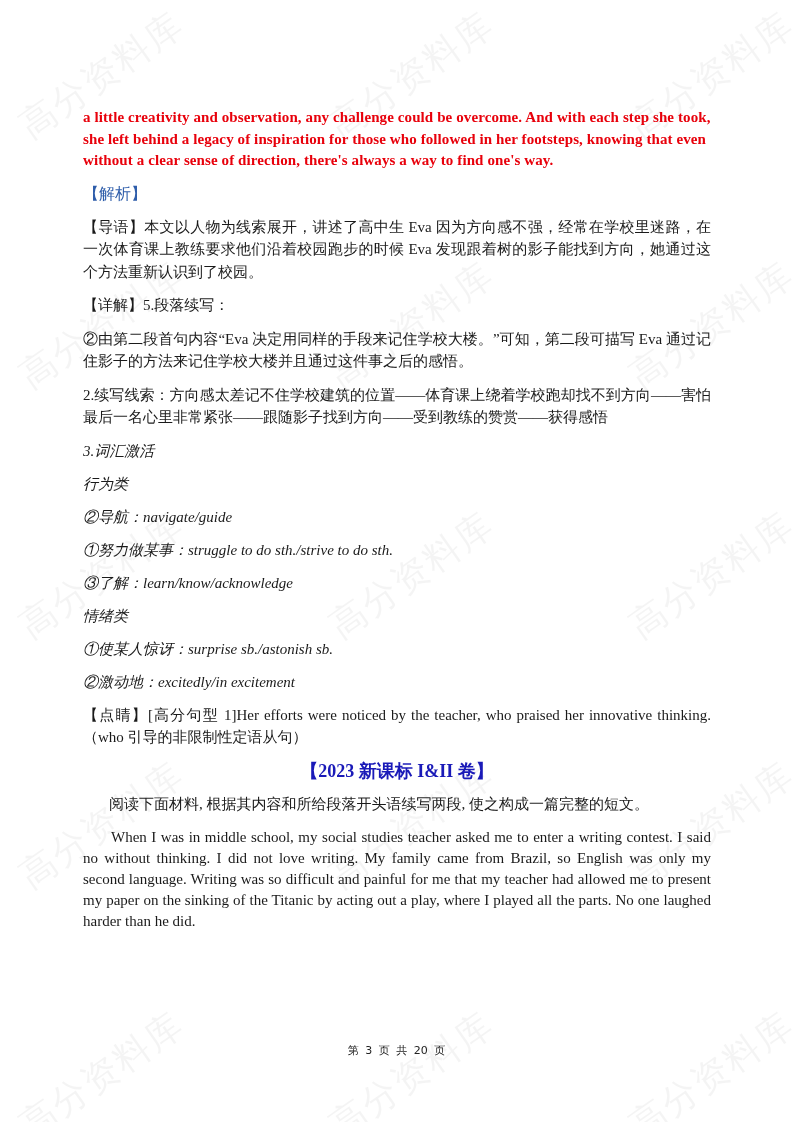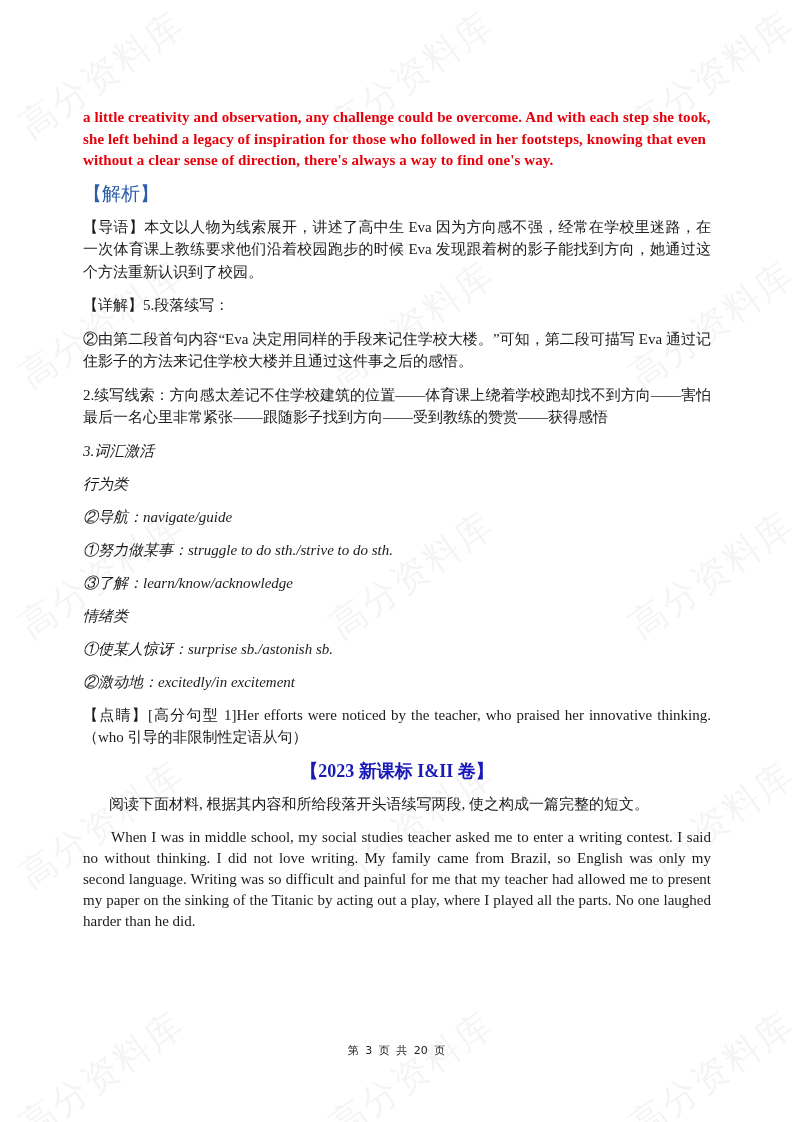--- a/index.html
+++ b/index.html
@@ -43,21 +43,21 @@
     }
     .red-bold {
       color: #e8000b;
       font-weight: bold;
       font-size: 15px;
       line-height: 21.5px;
       letter-spacing: 0.1px;
     }
     .blue-label {
       color: #2e5daa;
-      font-size: 19px;
+      font-size: 16px;
       margin-top: 9px;
       line-height: 22px;
     }
     .para {
       font-size: 15px;
       line-height: 22.5px;
       margin-top: 9px;
       text-align: justify;
     }
     .vocab {

